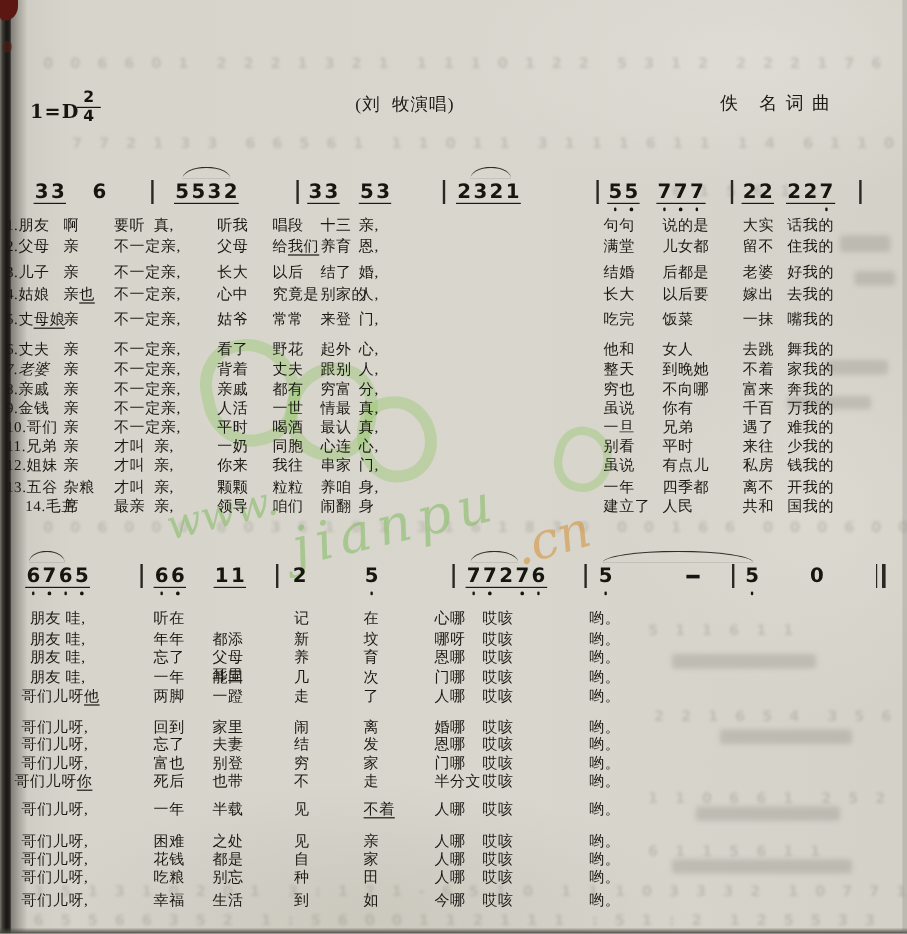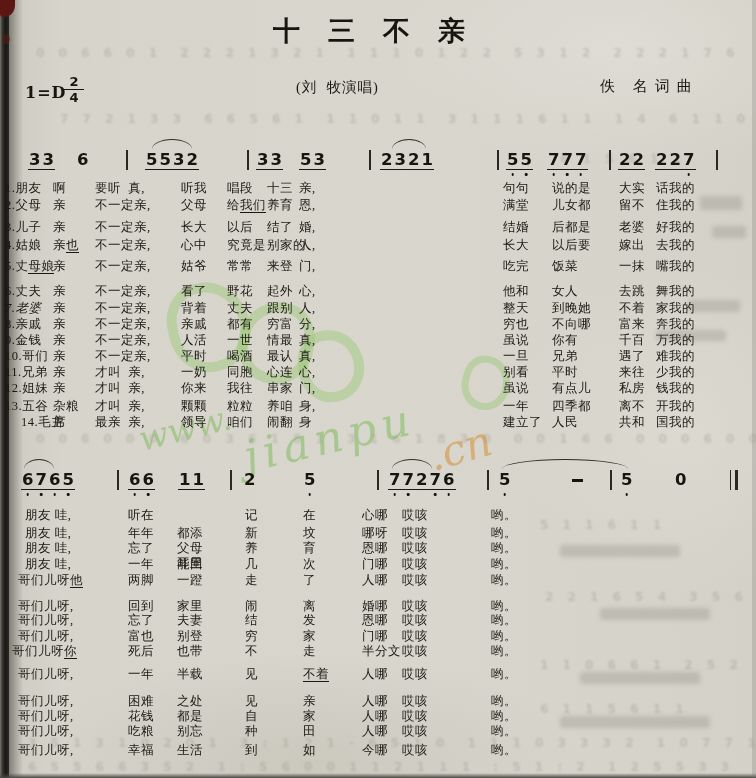--- a/index.html
+++ b/index.html
@@ -97,21 +97,20 @@
   <div class="wm">
     <div class="wm-blob" style="left:168px;top:282px;width:62px;height:70px;transform:rotate(-12deg);"></div>
     <div class="wm-blob" style="left:238px;top:302px;width:56px;height:62px;transform:rotate(8deg);border-radius:55% 45% 50% 50%;"></div>
     <div class="wm-blob" style="left:298px;top:330px;width:46px;height:52px;transform:rotate(-6deg);"></div>
     <div class="wm-blob" style="left:462px;top:356px;width:34px;height:40px;transform:rotate(14deg);border-width:7px;"></div>
     <div class="wm-text" style="left:138px;top:408px;font-size:34px;transform:rotate(-14deg);">www.</div>
     <div class="wm-text" style="left:242px;top:412px;font-size:44px;transform:rotate(-13deg);letter-spacing:6px;">jianpu</div>
     <div class="wm-cn" style="left:428px;top:424px;font-size:42px;transform:rotate(-16deg);">.cn</div>
   </div>
 
-  <div class="song-title">十三不亲</div>
   <div class="key-sig">1=D</div>
   <div class="time-frac">
     <div>2</div>
     <div class="fl">4</div>
   </div>
   <div class="performer">(刘  牧演唱)</div>
   <div class="credits">佚 名词曲</div>
 
   <div class="score" id="score1">
       <div class="ng u" style="left: 28px; top: 150px;">

